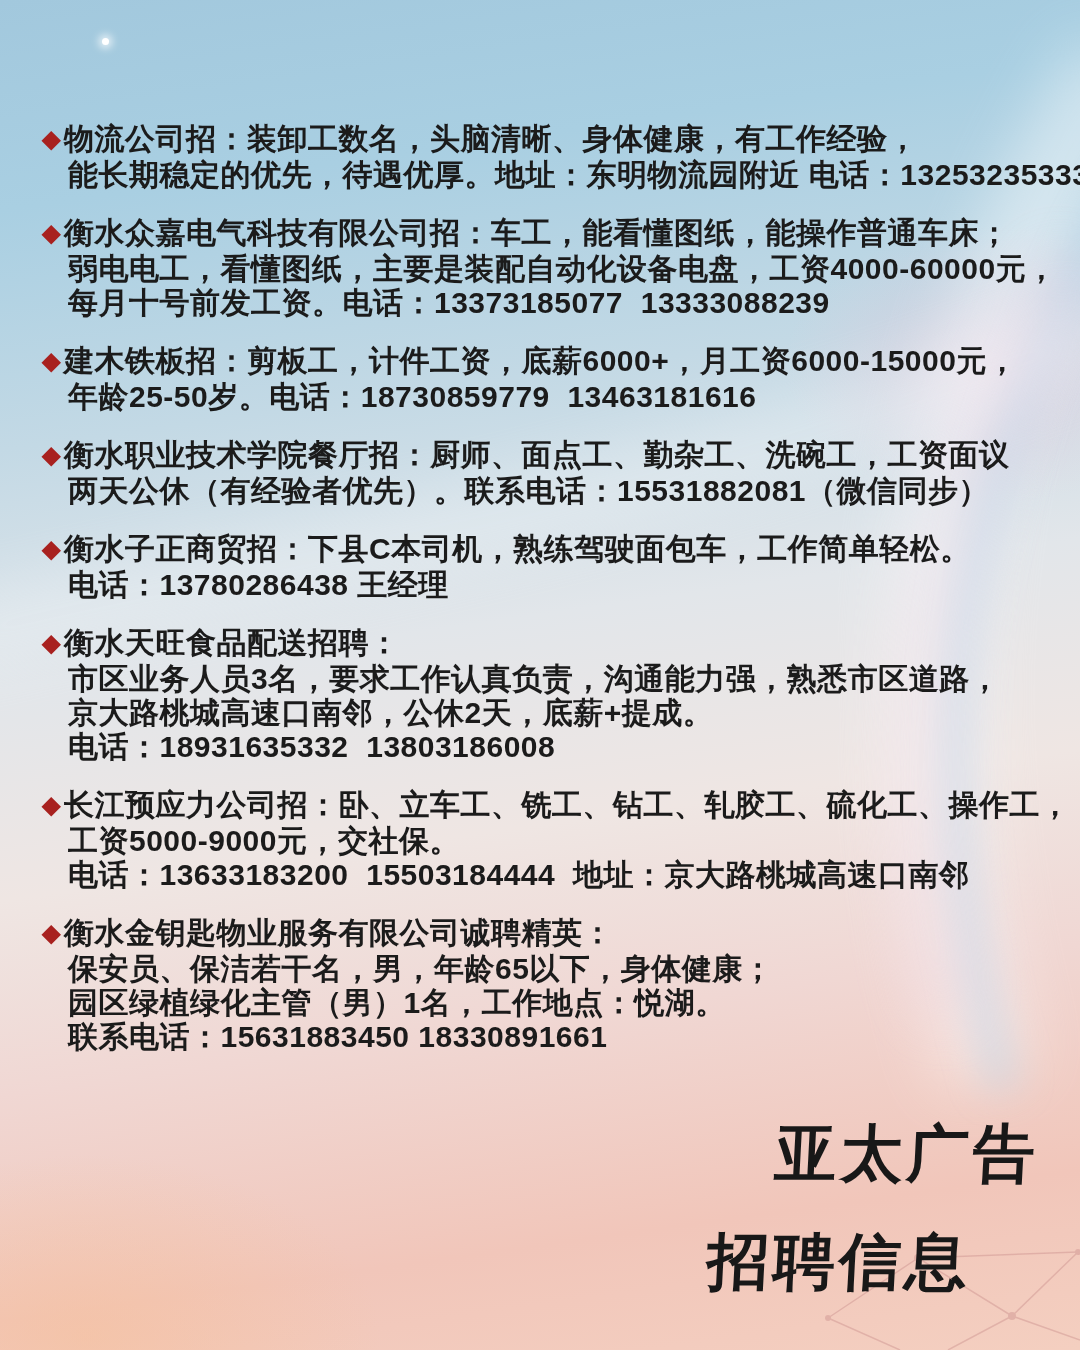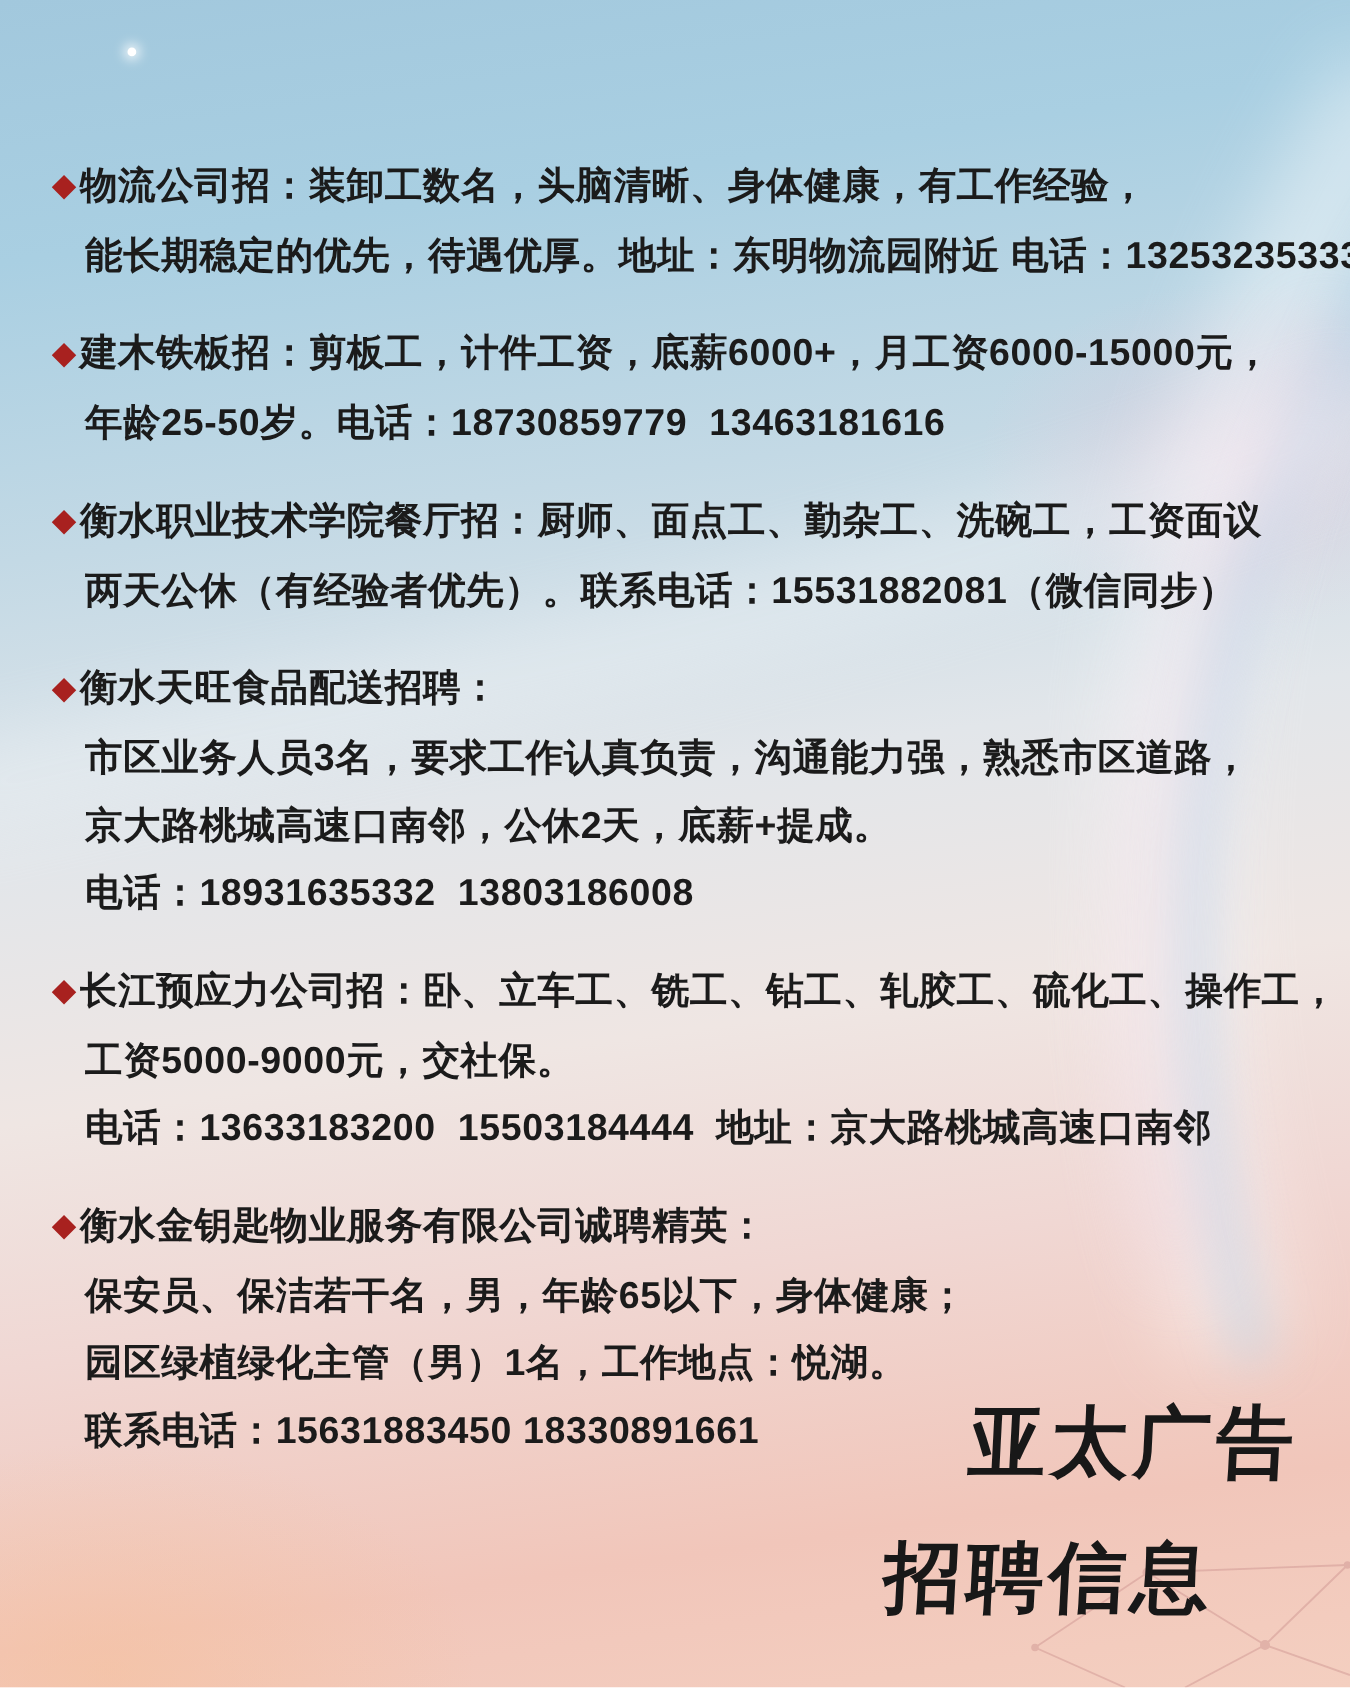--- a/index.html
+++ b/index.html
@@ -29,21 +29,21 @@
   .star {
     position:absolute; left:102px; top:38px; width:7px; height:7px;
     border-radius:50%; background:#ffffff;
     box-shadow: 0 0 9px 3px rgba(255,255,255,0.85);
   }
   .listings {
     position:absolute; left:42px; top:122px; right:8px;
     color:#1b1b1b;
     font-size:30px;
     font-weight:bold;
-    line-height:54px;
+    line-height:34px;
   }
   .listing { margin-bottom:24px; }
   .line { white-space:pre; padding-left:26px; letter-spacing:0.5px; }
   .line.first { padding-left:0; }
   .bullet {
     display:inline-block;
     font-size:24px;
     margin-right:3px;
     transform:translateY(-2px);
   }
@@ -95,26 +95,35 @@
   </svg>
 
   <div class="star"></div>
 
   <main class="listings">
       <div class="listing">
         <div class="line first"><span class="bullet" style="color: rgb(168, 33, 31);">◆</span>物流公司招：装卸工数名，头脑清晰、身体健康，有工作经验，</div>
         <div class="line">能长期稳定的优先，待遇优厚。地址：东明物流园附近 电话：13253235333</div>
       </div>
       <div class="listing">
+        <div class="line first"><span class="bullet" style="color: rgb(168, 33, 31);">◆</span>衡水众嘉电气科技有限公司招：车工，能看懂图纸，能操作普通车床；</div>
+        <div class="line">弱电电工，看懂图纸，主要是装配自动化设备电盘，工资4000-60000元，</div>
+        <div class="line">每月十号前发工资。电话：13373185077  13333088239</div>
+      </div>
+      <div class="listing">
         <div class="line first"><span class="bullet" style="color: rgb(168, 33, 31);">◆</span>建木铁板招：剪板工，计件工资，底薪6000+，月工资6000-15000元，</div>
         <div class="line">年龄25-50岁。电话：18730859779  13463181616</div>
       </div>
       <div class="listing">
         <div class="line first"><span class="bullet" style="color: rgb(168, 33, 31);">◆</span>衡水职业技术学院餐厅招：厨师、面点工、勤杂工、洗碗工，工资面议</div>
         <div class="line">两天公休（有经验者优先）。联系电话：15531882081（微信同步）</div>
+      </div>
+      <div class="listing">
+        <div class="line first"><span class="bullet" style="color: rgb(168, 33, 31);">◆</span>衡水子正商贸招：下县C本司机，熟练驾驶面包车，工作简单轻松。</div>
+        <div class="line">电话：13780286438 王经理</div>
       </div>
       <div class="listing">
         <div class="line first"><span class="bullet" style="color: rgb(168, 33, 31);">◆</span>衡水天旺食品配送招聘：</div>
         <div class="line">市区业务人员3名，要求工作认真负责，沟通能力强，熟悉市区道路，</div>
         <div class="line">京大路桃城高速口南邻，公休2天，底薪+提成。</div>
         <div class="line">电话：18931635332  13803186008</div>
       </div>
       <div class="listing">
         <div class="line first"><span class="bullet" style="color: rgb(168, 33, 31);">◆</span>长江预应力公司招：卧、立车工、铣工、钻工、轧胶工、硫化工、操作工，</div>
         <div class="line">工资5000-9000元，交社保。</div>

